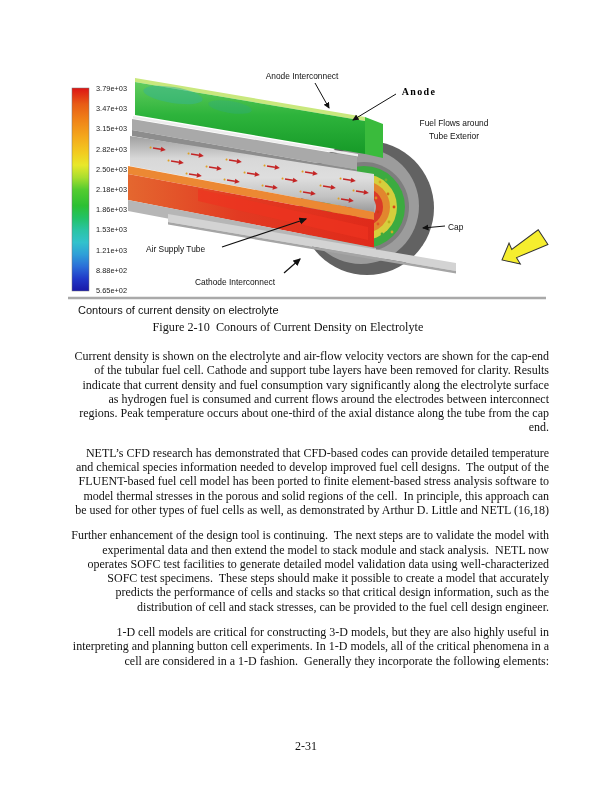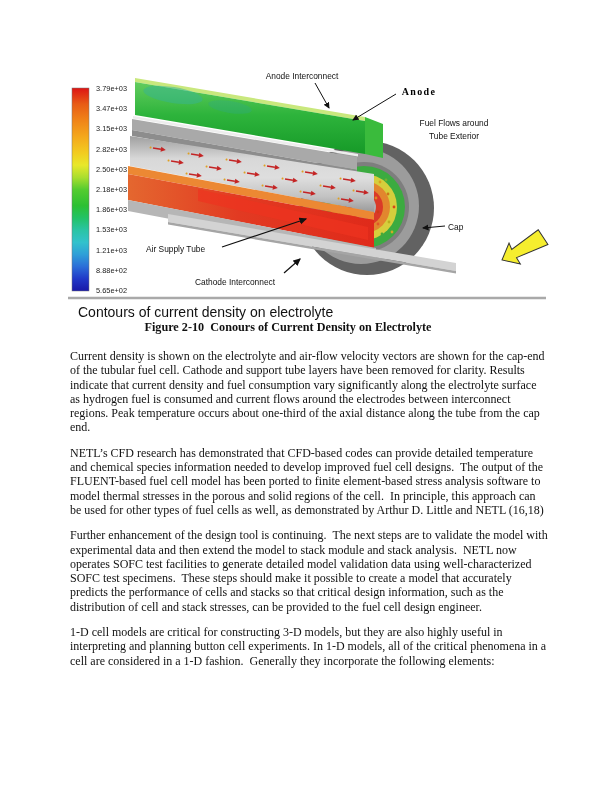--- a/index.html
+++ b/index.html
@@ -11,30 +11,30 @@
     color:#111;
     overflow:hidden;
   }
   .figure-area{position:absolute;left:58px;top:62px;width:495px;height:240px;}
   .figlabel{font-family:"Liberation Sans","DejaVu Sans",sans-serif;font-size:8.4px;fill:#111;}
   .figlabel-bold{font-family:"Liberation Serif","DejaVu Serif",serif;font-size:10px;font-weight:bold;letter-spacing:1.3px;fill:#000;}
   .legendlabel{font-family:"Liberation Sans","DejaVu Sans",sans-serif;font-size:7.4px;fill:#222;}
   .subcaption{
     position:absolute;left:78px;top:304px;
     font-family:"Liberation Sans","DejaVu Sans",sans-serif;
-    font-size:14px;color:#111;white-space:pre-wrap;
+    font-size:11px;color:#111;white-space:pre-wrap;
   }
   .caption{
     position:absolute;left:0;top:320px;width:576px;
-    text-align:center;font-weight:bold;font-size:12.2px;
+    text-align:center;font-weight:normal;font-size:12.2px;
     white-space:pre-wrap;
   }
   .text-block{
     position:absolute;left:70px;top:349px;width:479px;
-    font-size:12px;line-height:14.3px;text-align:left;
+    font-size:12px;line-height:14.3px;text-align:right;
   }
   .text-block p{margin:0 0 11px 0;white-space:pre-wrap;}
   .section-heading{
     font-size:13.5px;font-weight:bold;margin:14px 0 3px 0;white-space:pre-wrap;
   }
   .page-number{
     position:absolute;left:0;top:739px;width:612px;
     text-align:center;font-size:12px;
   }
 </style>
@@ -198,14 +198,15 @@
 
   <div class="caption">Figure 2-10  Conours of Current Density on Electrolyte</div>
 
   <div class="text-block">
     <p>Current density is shown on the electrolyte and air-flow velocity vectors are shown for the cap-end of the tubular fuel cell. Cathode and support tube layers have been removed for clarity. Results indicate that current density and fuel consumption vary significantly along the electrolyte surface as hydrogen fuel is consumed and current flows around the electrodes between interconnect regions. Peak temperature occurs about one-third of the axial distance along the tube from the cap end.</p>
     <p>NETL’s CFD research has demonstrated that CFD-based codes can provide detailed temperature and chemical species information needed to develop improved fuel cell designs.  The output of the FLUENT-based fuel cell model has been ported to finite element-based stress analysis software to model thermal stresses in the porous and solid regions of the cell.  In principle, this approach can be used for other types of fuel cells as well, as demonstrated by Arthur D. Little and NETL (16,18)</p>
     <p>Further enhancement of the design tool is continuing.  The next steps are to validate the model with experimental data and then extend the model to stack module and stack analysis.  NETL now operates SOFC test facilities to generate detailed model validation data using well-characterized SOFC test specimens.  These steps should make it possible to create a model that accurately predicts the performance of cells and stacks so that critical design information, such as the distribution of cell and stack stresses, can be provided to the fuel cell design engineer.</p>
     <p>1-D cell models are critical for constructing 3-D models, but they are also highly useful in interpreting and planning button cell experiments. In 1-D models, all of the critical phenomena in a cell are considered in a 1-D fashion.  Generally they incorporate the following elements:</p>
   </div>
 
+  <div class="page-number">2-31</div>
 
 </div>
 
 </body></html>

